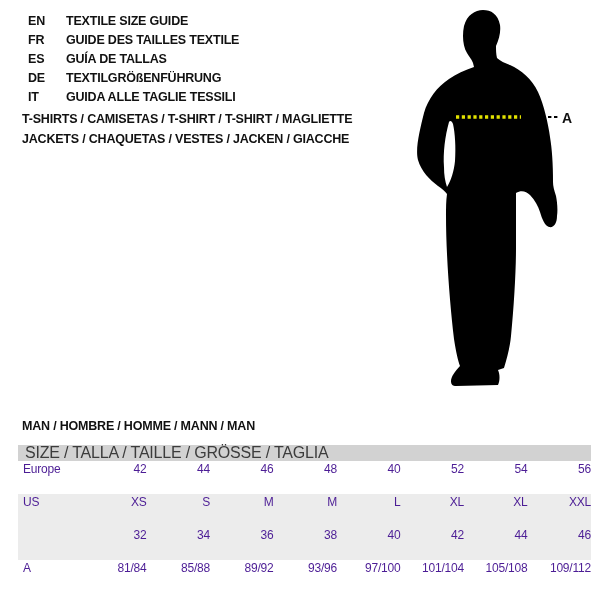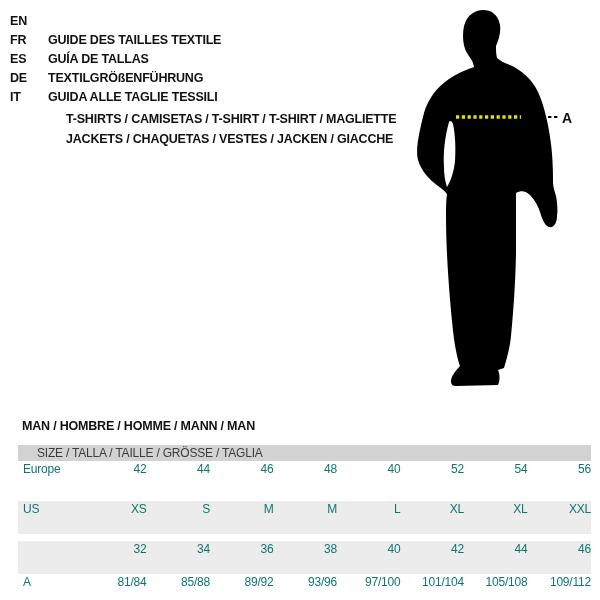--- a/index.html
+++ b/index.html
@@ -1,59 +1,60 @@
 <!DOCTYPE html>
 <html><head>
 <meta charset="utf-8">
 <style>
   * { margin:0; padding:0; box-sizing:border-box; }
   html,body { width:600px; height:600px; background:#ffffff;
     font-family:"Liberation Sans", sans-serif; }
   #stage { position:relative; width:600px; height:600px; background:#fff; overflow:hidden; }
 
   
-  .lang-list { position:absolute; left:10px; top:12px; }
+  .lang-list { position:absolute; left:28px; top:12px; }
   .lang-row { display:flex; height:19px; line-height:19px; }
   .lang-code { width:38px; font-size:12.5px; font-weight:bold; color:#111; letter-spacing:-0.2px; }
   .lang-label { font-size:12.5px; font-weight:bold; color:#111; letter-spacing:-0.2px; }
 
   
-  .categories { position:absolute; left:22px; top:110px;margin-left:44px; }
+  .categories { position:absolute; left:22px; top:110px; }
   .cat-line { font-size:12.5px; font-weight:bold; color:#111; letter-spacing:-0.2px;
     height:19.5px; line-height:19.5px; }
 
   
   .figure { position:absolute; left:400px; top:0; width:200px; height:400px; }
 
   
   .section-title { position:absolute; left:22px; top:419px; font-size:12.5px;
     font-weight:bold; color:#111; letter-spacing:-0.2px; }
 
   
   .size-table { position:absolute; left:18px; top:445px; width:573px; }
   .st-header { height:16px; line-height:16px; background:#d2d2d2; color:#3c3c3c;
-    font-size:12px; padding-left:19px; letter-spacing:-0.2px; }
+    font-size:16px; padding-left:7px; letter-spacing:-0.2px; }
   .st-row { display:flex; height:33px; line-height:17px; font-size:12px;
-    color:#0f766e; letter-spacing:-0.2px; }
-  .st-row.band { background:#ececec;margin-top:7px; }
+    color:#4c1d95; letter-spacing:-0.2px; }
+  .st-row.band { background:#ececec; }
   .st-label { width:65px; padding-left:5px; }
   .st-cell { flex:1; text-align:right; }
 
   
   .footnote { position:absolute; left:22px; top:544px; font-size:12px;
     font-weight:bold; color:#111; letter-spacing:-0.2px; }
 </style>
 </head>
 <body>
 
 <div id="stage">
 
   <div class="lang-list">
     <div class="lang-row">
       <span class="lang-code">EN</span>
+      <span class="lang-label">TEXTILE SIZE GUIDE</span>
     </div>
     <div class="lang-row">
       <span class="lang-code">FR</span>
       <span class="lang-label">GUIDE DES TAILLES TEXTILE</span>
     </div>
     <div class="lang-row">
       <span class="lang-code">ES</span>
       <span class="lang-label">GUÍA DE TALLAS</span>
     </div>
     <div class="lang-row">

